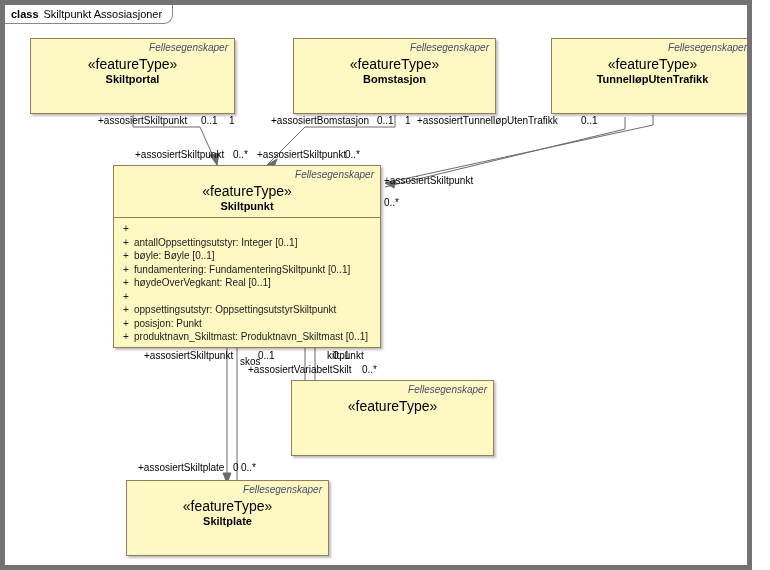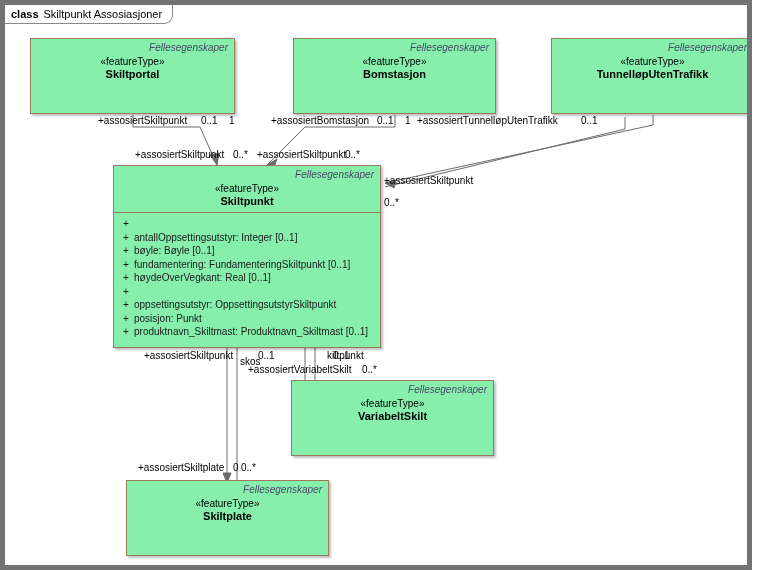--- a/index.html
+++ b/index.html
@@ -47,41 +47,41 @@
     z-index: 5;
   }
   .title-tab .kw {
     font-weight: bold;
     margin-right: 5px;
   }
 
   
   .uml-class {
     position: absolute;
-    background: #86efac;
+    background: #fef9c3;
     border: 1px solid #9b7b5a;
     box-sizing: border-box;
     box-shadow: 2px 2px 2px rgba(0,0,0,0.25);
     z-index: 3;
   }
   .uml-header {
     padding: 4px 6px 5px 6px;
     text-align: center;
     position: relative;
   }
   .pkg-label {
     position: absolute;
     right: 6px;
     top: 3px;
     font-size: 10px;
     font-style: italic;
     color: #4a4a6a;
   }
   .stereotype {
-    font-size: 10px;
+    font-size: 14px;
     color: #000000;
     margin-top: 13px;
   }
   .cls-name {
     font-size: 11px;
     font-weight: bold;
     color: #000000;
     margin-top: 1px;
   }
   .attr-sep {
@@ -209,21 +209,20 @@
         <span class="attr-vis">+</span>
         <span>produktnavn_Skiltmast: Produktnavn_Skiltmast [0..1]</span>
       </div>
     </div>
   </div>
 
   <div class="uml-class" style="left:286px; top:375px; width:203px; height:76px;">
     <div class="uml-header">
       <div class="pkg-label">Fellesegenskaper</div>
       <div class="stereotype">«featureType»</div>
-      <div class="cls-name">VariabeltSkilt</div>
     </div>
   </div>
 
   <div class="uml-class" style="left:121px; top:475px; width:203px; height:76px;">
     <div class="uml-header">
       <div class="pkg-label">Fellesegenskaper</div>
       <div class="stereotype">«featureType»</div>
       <div class="cls-name">Skiltplate</div>
     </div>
   </div>

